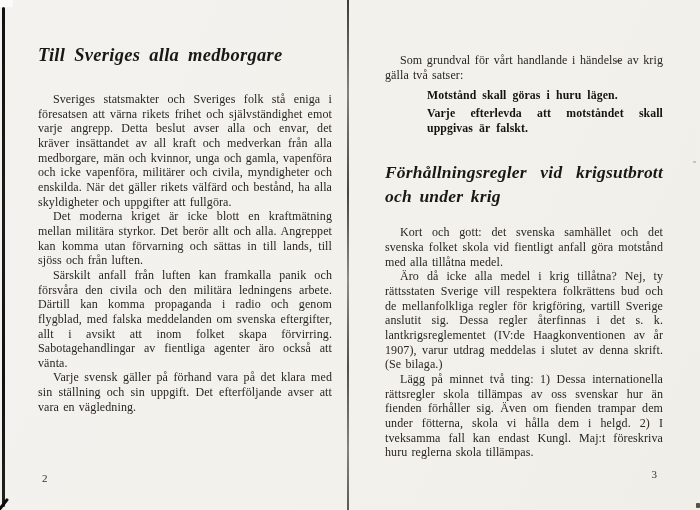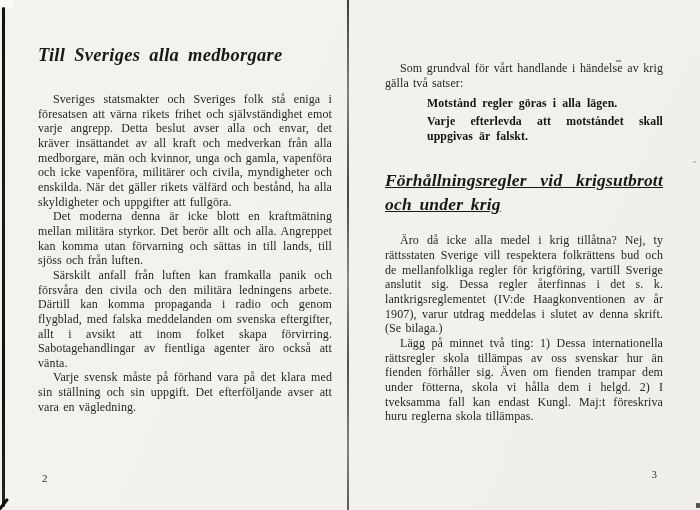--- a/index.html
+++ b/index.html
@@ -40,61 +40,61 @@
     letter-spacing:.3px;word-spacing:4px;color:#191815;margin:4px 0 26px 0;
   }
   .body-par{
     font-size:12px;line-height:14.65px;text-align:justify;text-indent:15px;
     letter-spacing:.1px;word-spacing:1px;margin:0;color:#28261f;
   }
   .pagenum-left{position:absolute;left:4px;top:432px;font-size:11px;color:#33312c;}
 
   
   .page-right{position:absolute;left:385px;top:40px;width:278px;color:#26241f;}
-  .intro-par{margin-top:21px;}
+  .intro-par{margin-top:13px;}
   .maxims{margin:6px 0 0 42px;}
   .maxim{
     font-weight:bold;font-size:11.8px;line-height:15px;text-align:justify;
     word-spacing:3px;letter-spacing:.1px;color:#14130f;margin:0 0 3px 0;
   }
   .section-heading{
     font-style:italic;font-weight:bold;font-size:17.5px;line-height:23.5px;
     letter-spacing:.2px;word-spacing:3px;text-align:justify;color:#191815;
     margin:25px 0 17px 0;
-    text-decoration:underline;
   }
   .pagenum-right{position:absolute;right:6px;top:428px;font-size:11px;color:#33312c;}
 </style>
 </head>
 <body>
 
 <div class="spread">
 
   <div class="corner-notch"></div>
   <div class="edge-line-left"></div>
   <div class="corner-mark"></div>
   <div class="gutter-line"></div>
   <div class="speck-1"></div>
   <div class="speck-2"></div>
   <div class="speck-3"></div>
 
   <div class="page-left">
     <h1 class="page-title">Till Sveriges alla medborgare</h1>
     <p class="body-par">Sveriges statsmakter och Sveriges folk stå eniga i föresatsen att värna rikets frihet och självständighet emot varje angrepp. Detta beslut avser alla och envar, det kräver insättandet av all kraft och medverkan från alla medborgare, män och kvinnor, unga och gamla, vapenföra och icke vapenföra, militärer och civila, myndigheter och enskilda. När det gäller rikets välfärd och bestånd, ha alla skyldigheter och uppgifter att fullgöra.</p>
-    <p class="body-par">Det moderna denna är icke blott en kraftmätning mellan militära styrkor. Det berör allt och alla. Angreppet kan komma utan förvarning och sättas in till lands, till sjöss och från luften.</p>
+    <p class="body-par">Det moderna kriget är icke blott en kraftmätning mellan militära styrkor. Det berör allt och alla. Angreppet kan komma utan förvarning och sättas in till lands, till sjöss och från luften.</p>
     <p class="body-par">Särskilt anfall från luften kan framkalla panik och försvåra den civila och den militära ledningens arbete. Därtill kan komma propaganda i radio och genom flygblad, med falska meddelanden om svenska eftergifter, allt i avsikt att inom folket skapa förvirring. Sabotagehandlingar av fientliga agenter äro också att vänta.</p>
-    <p class="body-par">Varje svensk måste på förhand vara på det klara med sin ställning och sin uppgift. Det efterföljande avser att vara en vägledning.</p>
+    <p class="body-par">Varje svensk gäller på förhand vara på det klara med sin ställning och sin uppgift. Det efterföljande avser att vara en vägledning.</p>
     <div class="pagenum-left">2</div>
   </div>
 
   <div class="page-right">
     <p class="body-par intro-par">Som grundval för vårt handlande i händelse av krig gälla två satser:</p>
     <div class="maxims">
-      <p class="maxim">Motstånd regler göras i alla lägen.</p>
+      <p class="maxim">Motstånd skall göras i huru lägen.</p>
       <p class="maxim">Varje efterlevda att motståndet skall uppgivas är falskt.</p>
     </div>
     <h2 class="section-heading">Förhållningsregler vid krigsutbrott och under krig</h2>
+    <p class="body-par">Kort och gott: det svenska samhället och det svenska folket skola vid fientligt anfall göra motstånd med alla tillåtna medel.</p>
     <p class="body-par">Äro då icke alla medel i krig tillåtna? Nej, ty rättsstaten Sverige vill respektera folkrättens bud och de mellanfolkliga regler för krigföring, vartill Sverige anslutit sig. Dessa regler återfinnas i det s. k. lantkrigsreglementet (IV:de Haagkonventionen av år 1907), varur utdrag meddelas i slutet av denna skrift. (Se bilaga.)</p>
     <p class="body-par">Lägg på minnet två ting: 1) Dessa internationella rättsregler skola tillämpas av oss svenskar hur än fienden förhåller sig. Även om fienden trampar dem under fötterna, skola vi hålla dem i helgd. 2) I tveksamma fall kan endast Kungl. Maj:t föreskriva huru reglerna skola tillämpas.</p>
     <div class="pagenum-right">3</div>
   </div>
 
 </div>
 
 </body></html>

